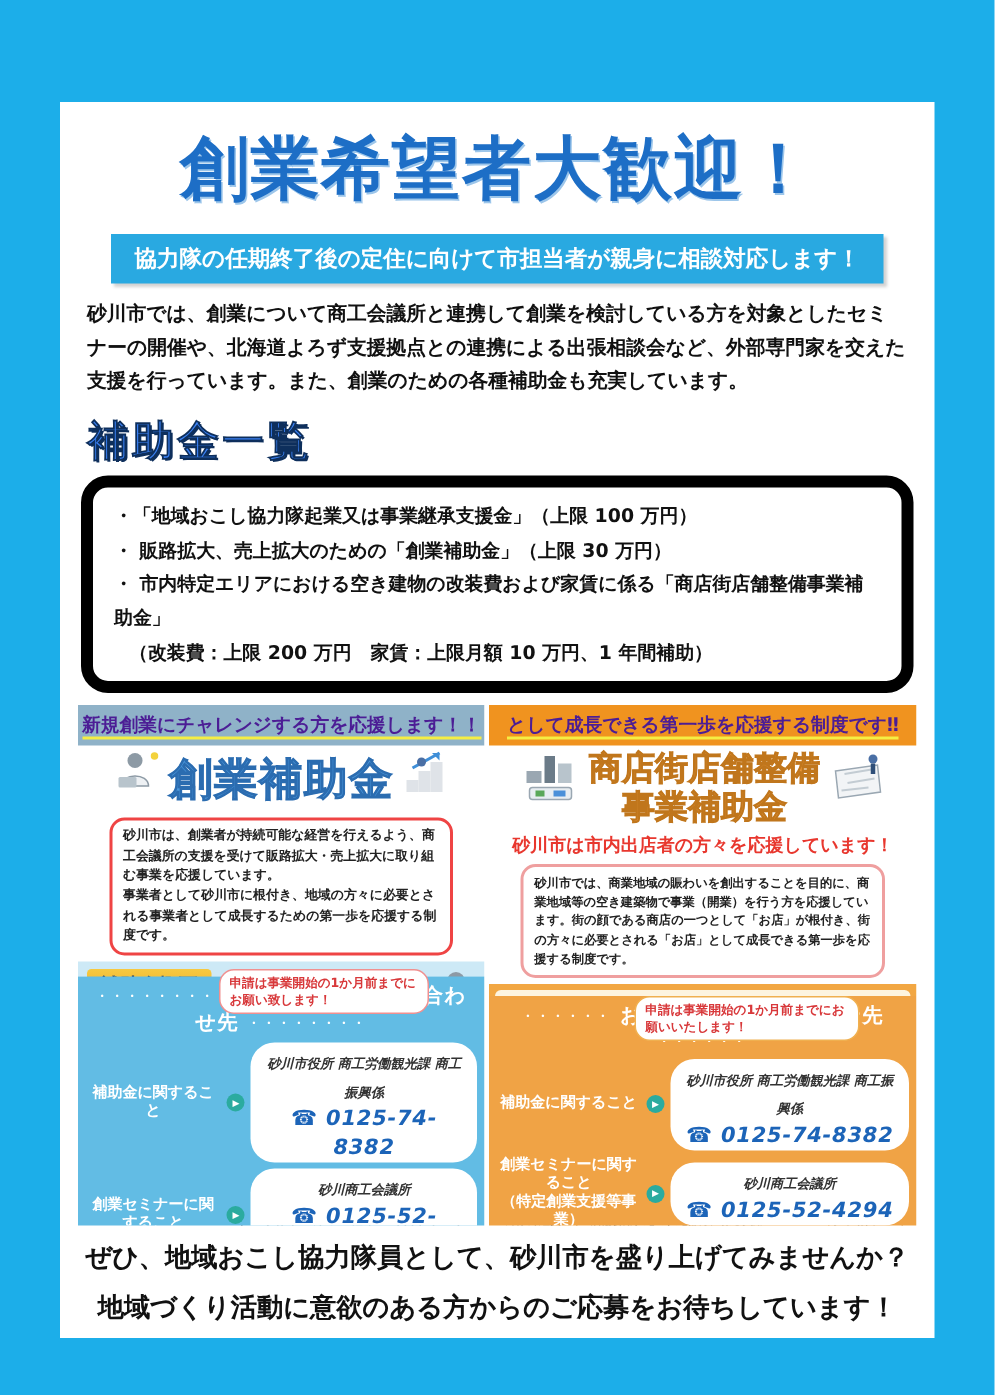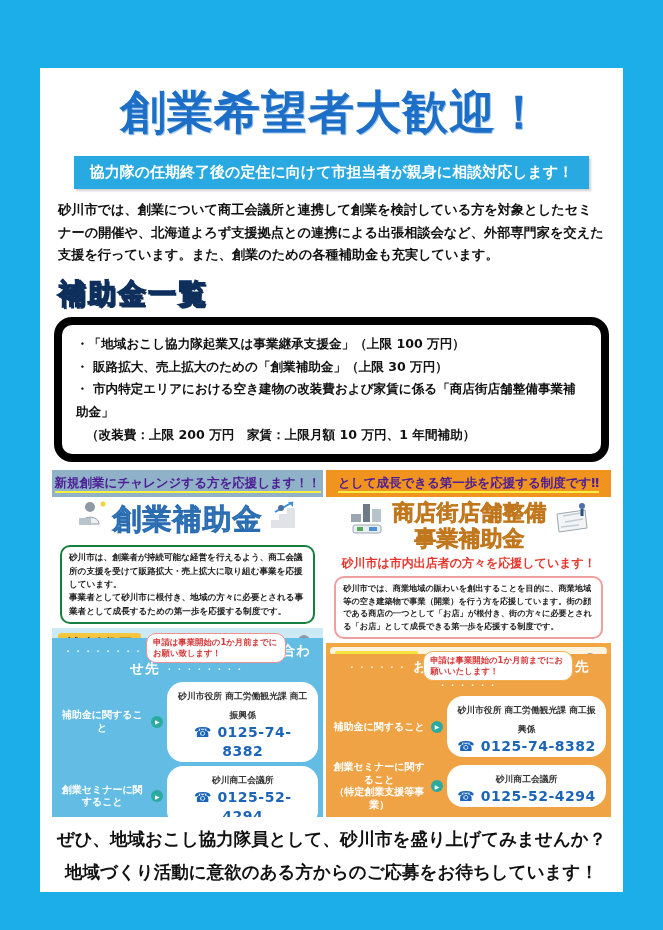--- a/index.html
+++ b/index.html
@@ -5,37 +5,37 @@
   html,body{margin:0;padding:0;}
   body{width:663px;height:930px;background:#1caee9;font-family:"DejaVu Sans","Liberation Sans",sans-serif;position:relative;overflow:hidden;}
   .page{position:absolute;left:40px;top:68px;width:583px;height:824px;background:#ffffff;box-sizing:border-box;
         padding:6px 10px 4px;display:flex;flex-direction:column;overflow:hidden;}
   
   .main-title{text-align:center;font-size:46px;font-weight:900;color:#1d6ec6;letter-spacing:1px;margin:8px 0 2px;
               text-shadow:1px 1px 0 #9dc6ea;}
   .banner{margin:10px auto 8px;background:#29a9e1;color:#fff;font-weight:bold;font-size:15px;text-align:center;
           width:90%;padding:7px 4px;box-shadow:2px 2px 2px rgba(0,0,0,.18);}
   .intro{font-size:13.2px;font-weight:bold;color:#111;line-height:1.72;margin:2px 8px 6px;}
-  .list-heading{font-size:28px;font-weight:700;color:#3b82f6;-webkit-text-stroke:1.2px #0e2f5c;
+  .list-heading{font-size:28px;font-weight:400;color:#3b82f6;-webkit-text-stroke:1.2px #0e2f5c;
                 text-shadow:1.5px 1.5px 0 #0e2f5c;margin:2px 0 4px 8px;letter-spacing:2px;}
   .list-box{border:8px solid #000000;border-radius:18px;padding:8px 14px;margin:0 4px 8px;
             font-size:12.6px;font-weight:bold;line-height:1.8;color:#111;}
   .list-box .indent{padding-left:10px;}
   
   .cols{flex:1;min-height:0;display:grid;grid-template-columns:1fr 1.05fr;gap:3px;margin:0 2px;}
   .col{display:flex;flex-direction:column;min-height:0;overflow:hidden;background:#fff;}
   .col-head{color:#4c1d95;font-weight:bold;text-align:center;padding:5px 2px;font-size:12.5px;}
   .col-head.blue{background:#8fb2c8;}
   .col-head.orange{background:#f0931f;}
   .col-head .ul{border-bottom:2px solid #f5ee43;padding-bottom:1px;}
   .title-row{display:flex;justify-content:center;gap:6px;padding:3px 2px;}
   .left-title{font-size:29px;font-weight:900;color:#4a97dc;-webkit-text-stroke:0.7px #2b6cb0;letter-spacing:1px;}
   .right-title{font-size:22px;font-weight:900;color:#e7953a;-webkit-text-stroke:0.6px #c0761c;text-align:center;line-height:1.15;}
   .right-sub{color:#e8372e;font-weight:900;font-size:12px;text-align:center;margin:1px 0 2px;}
-  .desc-box{border:2px solid #15803d;border-radius:10px;margin:2px 8px 4px;padding:4px 7px;
+  .desc-box{border:2px solid #ef4444;border-radius:10px;margin:2px 21px 4px;padding:4px 7px;
             font-size:8.6px;font-weight:bold;line-height:1.55;white-space:pre-line;color:#222;}
   .desc-box.pink{border-color:#ef9f9f;font-size:8.2px;}
   
   .ov{background:#cde9f6;padding:5px 6px;flex:1;min-height:0;}
   .ov-head{display:flex;align-items:flex-start;gap:5px;}
   .ov-label{background:linear-gradient(#f6c940,#efa92b);color:#17305c;font-weight:900;font-size:13px;
             padding:2px 9px;border-radius:3px;white-space:nowrap;}
   .ov-label.yellow{background:#f6e33c;color:#111;border-bottom:2px solid #444;border-radius:2px;}
   .bubble{position:relative;background:#fff;border:1.6px solid #f09090;border-radius:10px;color:#d8383a;
           font-size:8.4px;font-weight:bold;padding:3px 6px;flex:1;}
@@ -57,21 +57,21 @@
   
   .contact{padding:4px 5px 6px;}
   .contact.blue{background:#62bce4;}
   .contact.orange{background:#f0a345;}
   .c-head{text-align:center;color:#fff;font-weight:900;font-size:13.5px;letter-spacing:1px;}
   .c-head .dots{font-size:8px;letter-spacing:2px;vertical-align:middle;}
   .c-row{display:flex;align-items:center;gap:4px;margin-top:4px;}
   .c-label{color:#fff;font-weight:bold;font-size:10px;flex:1;text-align:center;line-height:1.25;white-space:pre-line;}
   .arrow-icon{flex:0 0 12px;width:12px;height:12px;border-radius:50%;background:#2bab9f;color:#fff;
               font-size:6px;display:flex;align-items:center;justify-content:center;}
-  .pill{background:#fff;border-radius:16px;padding:2px 10px;text-align:center;flex:1.45;}
+  .pill{background:#fff;border-radius:16px;padding:2px 10px;text-align:center;flex:1.45;font-style:italic;}
   .pill .org{font-size:8.8px;font-weight:bold;color:#333;line-height:1.2;}
   .pill .tel{font-size:14px;font-weight:900;color:#1c64b8;letter-spacing:0.5px;line-height:1.15;}
   
   .closing{text-align:center;font-weight:900;font-size:17.5px;color:#111;line-height:1.85;margin:6px 0 0;}
   svg{display:block;}
 </style>
 </head>
 <body>
 
 <div class="page">

